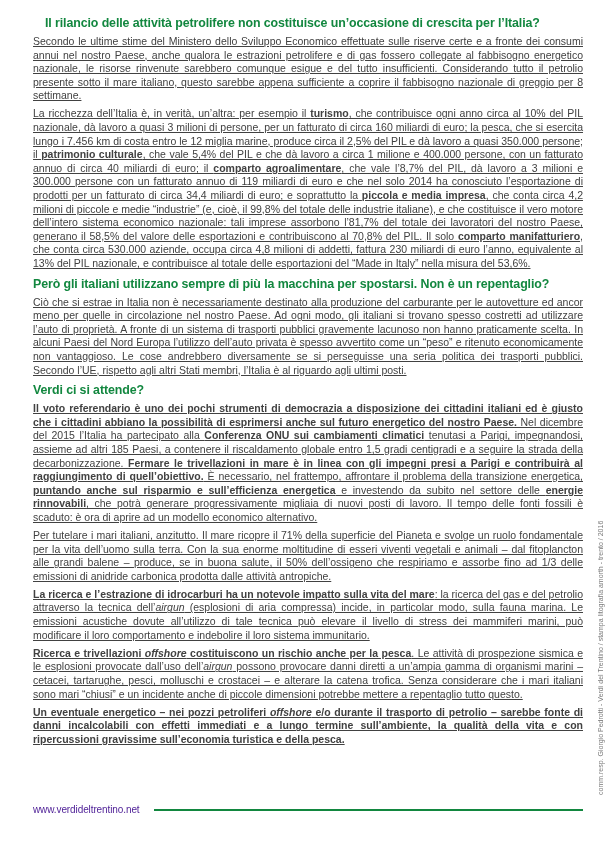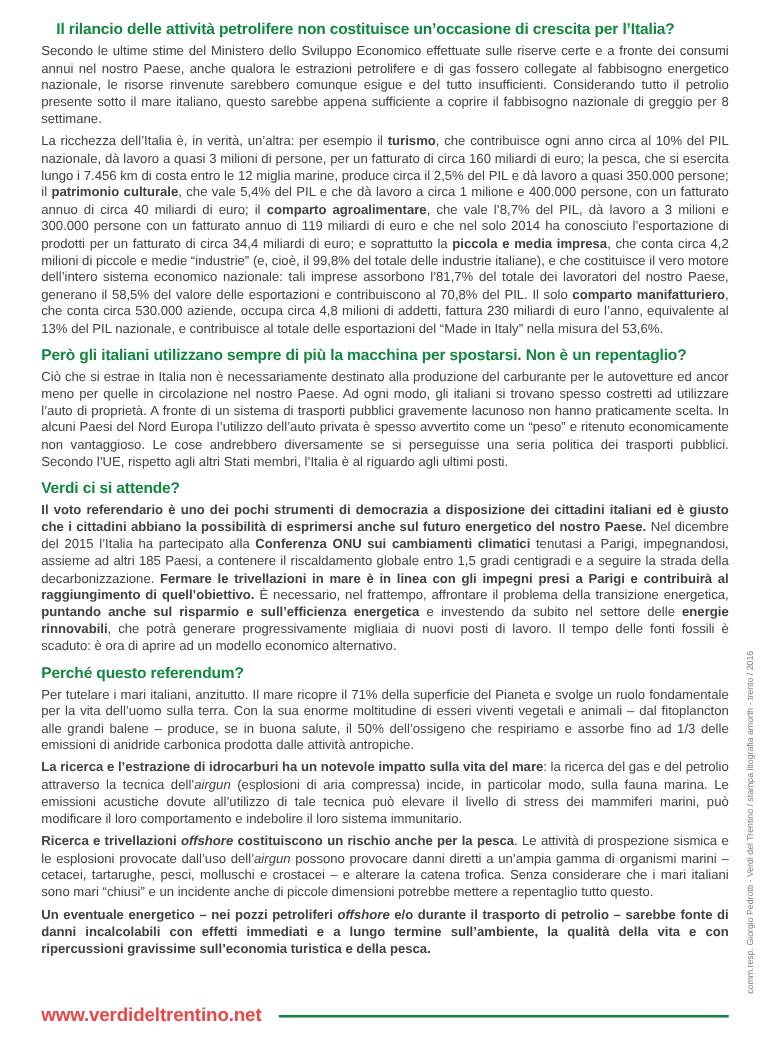--- a/index.html
+++ b/index.html
@@ -23,35 +23,36 @@
     margin: 6px 0 4px 0;
     letter-spacing: -0.1px;
   }
   section:first-child .hd { margin-top: 0; padding-left: 12px; }
   .para {
     font-size: 10.5px;
     line-height: 13.6px;
     text-align: justify;
     margin: 0 0 4.5px 0;
     hyphens: auto;
+    text-decoration: underline;
     -webkit-hyphens: auto;
   }
   .para .b { font-weight: bold; }
   .para .i { font-style: italic; margin-top: 36px; }
   .footer {
     position: absolute;
     left: 33px; right: 33px; top: 804px;
     display: flex;
     align-items: center;
     gap: 14px;
   }
   .footer .url {
-    color: #ef4444;
-    font-weight: bold;
-    font-size: 15px;
+    color: #4c1d95;
+    font-weight: normal;
+    font-size: 10px;
     letter-spacing: -0.1px;
     white-space: nowrap;
   }
   .footer .rule {
     flex: 1;
     height: 0;
     border-top: 2.2px solid #12873f;
   }
   .side-caption {
     position: absolute;
@@ -82,21 +83,20 @@
     <h2 class="hd">Però gli italiani utilizzano sempre di più la macchina per spostarsi. Non è un repentaglio?</h2>
     <p class="para"><span>Ciò che si estrae in Italia non è necessariamente destinato alla produzione del carburante per le autovetture ed ancor meno per quelle in circolazione nel nostro Paese. Ad ogni modo, gli italiani si trovano spesso costretti ad utilizzare l’auto di proprietà. A fronte di un sistema di trasporti pubblici gravemente lacunoso non hanno praticamente scelta. In alcuni Paesi del Nord Europa l’utilizzo dell’auto privata è spesso avvertito come un “peso” e ritenuto economicamente non vantaggioso. Le cose andrebbero diversamente se si perseguisse una seria politica dei trasporti pubblici. Secondo l’UE, rispetto agli altri Stati membri, l’Italia è al riguardo agli ultimi posti.</span></p>
   </section>
 
   <section>
     <h2 class="hd">Verdi ci si attende?</h2>
     <p class="para"><span class="b">Il voto referendario è uno dei pochi strumenti di democrazia a disposizione dei cittadini italiani ed è giusto che i cittadini abbiano la possibilità di esprimersi anche sul futuro energetico del nostro Paese.</span><span> Nel dicembre del 2015 l’Italia ha partecipato alla </span><span class="b">Conferenza ONU sui cambiamenti climatici</span><span> tenutasi a Parigi, impegnandosi, assieme ad altri 185 Paesi, a contenere il riscaldamento globale entro 1,5 gradi centigradi e a seguire la strada della decarbonizzazione. </span><span class="b">Fermare le trivellazioni in mare è in linea con gli impegni presi a Parigi e contribuirà al raggiungimento di quell’obiettivo.</span><span> È necessario, nel frattempo, affrontare il problema della transizione energetica, </span><span class="b">puntando anche sul risparmio e sull’efficienza energetica</span><span> e investendo da subito nel settore delle </span><span class="b">energie rinnovabili</span><span>, che potrà generare progressivamente migliaia di nuovi posti di lavoro. Il tempo delle fonti fossili è scaduto: è ora di aprire ad un modello economico alternativo.</span></p>
   </section>
 
   <section>
-    <h2 class="hd">Perché questo referendum?</h2>
     <p class="para"><span>Per tutelare i mari italiani, anzitutto. Il mare ricopre il 71% della superficie del Pianeta e svolge un ruolo fondamentale per la vita dell’uomo sulla terra. Con la sua enorme moltitudine di esseri viventi vegetali e animali – dal fitoplancton alle grandi balene – produce, se in buona salute, il 50% dell’ossigeno che respiriamo e assorbe fino ad 1/3 delle emissioni di anidride carbonica prodotta dalle attività antropiche.</span></p>
     <p class="para"><span class="b">La ricerca e l’estrazione di idrocarburi ha un notevole impatto sulla vita del mare</span><span>: la ricerca del gas e del petrolio attraverso la tecnica dell’</span><span class="i">airgun</span><span> (esplosioni di aria compressa) incide, in particolar modo, sulla fauna marina. Le emissioni acustiche dovute all’utilizzo di tale tecnica può elevare il livello di stress dei mammiferi marini, può modificare il loro comportamento e indebolire il loro sistema immunitario.</span></p>
     <p class="para"><span class="b">Ricerca e trivellazioni </span><span class="b i">offshore</span><span class="b"> costituiscono un rischio anche per la pesca</span><span>. Le attività di prospezione sismica e le esplosioni provocate dall’uso dell’</span><span class="i">airgun</span><span> possono provocare danni diretti a un’ampia gamma di organismi marini – cetacei, tartarughe, pesci, molluschi e crostacei – e alterare la catena trofica. Senza considerare che i mari italiani sono mari “chiusi” e un incidente anche di piccole dimensioni potrebbe mettere a repentaglio tutto questo.</span></p>
     <p class="para"><span class="b">Un eventuale energetico – nei pozzi petroliferi </span><span class="b i">offshore</span><span class="b"> e/o durante il trasporto di petrolio – sarebbe fonte di danni incalcolabili con effetti immediati e a lungo termine sull’ambiente, la qualità della vita e con ripercussioni gravissime sull’economia turistica e della pesca.</span></p>
   </section>
 
 </main>
 
 <footer class="footer">
   <span class="url">www.verdideltrentino.net</span>

